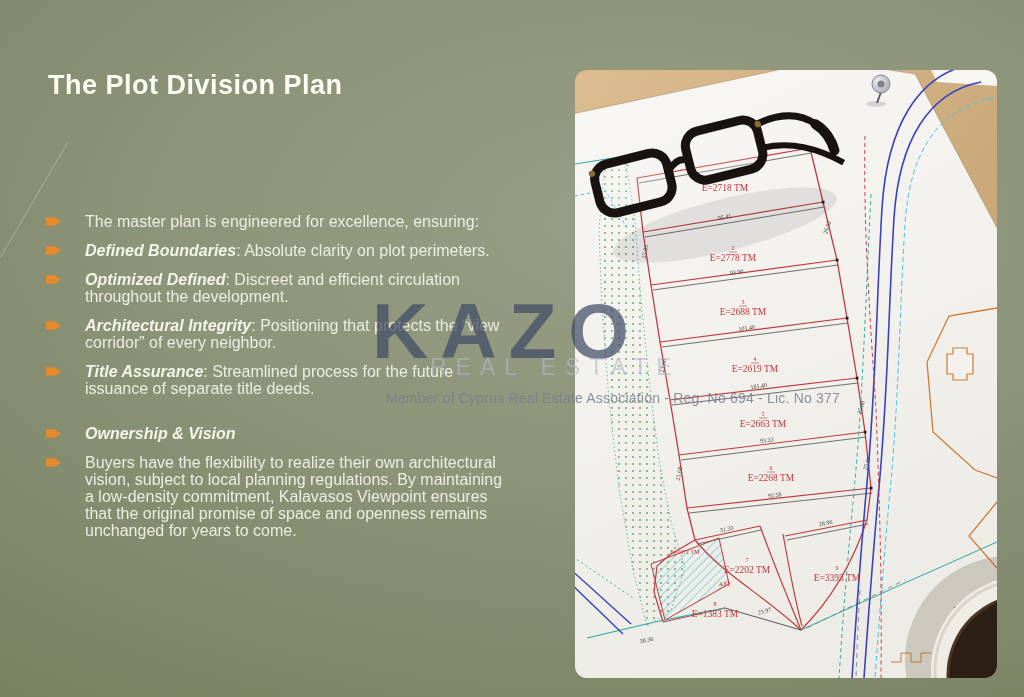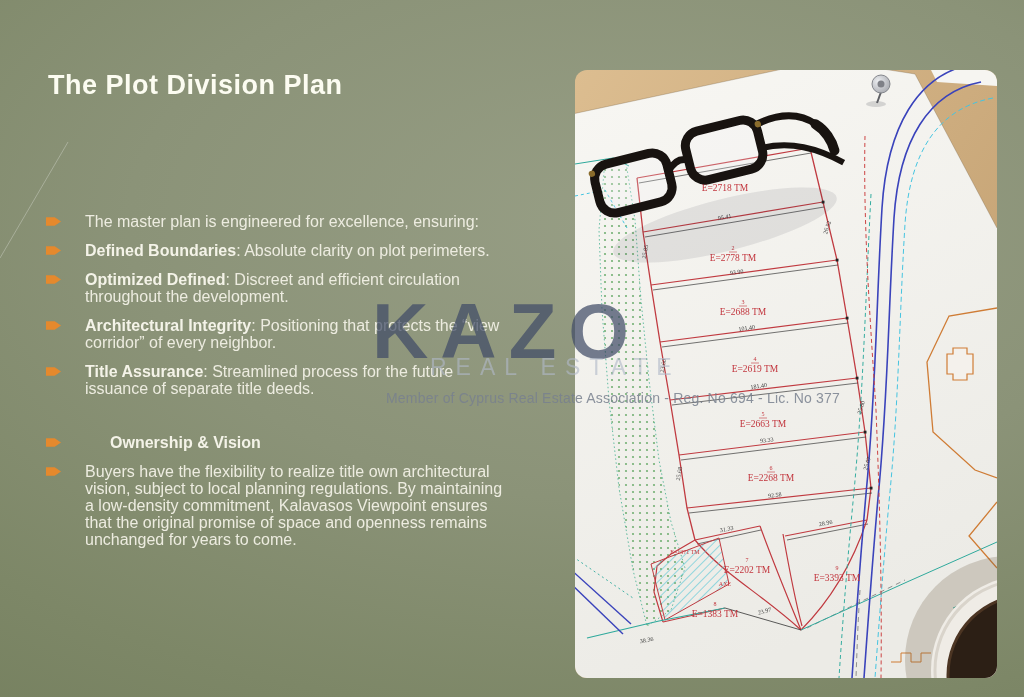--- a/index.html
+++ b/index.html
@@ -11,26 +11,26 @@
   }
   .deco-svg{position:absolute;left:0;top:0;z-index:1;pointer-events:none;}
   .title{
     position:absolute;left:48px;top:70px;z-index:2;margin:0;
     font-size:27px;font-weight:700;letter-spacing:.5px;color:#fcfcf1;
   }
   .bullets{position:absolute;left:46px;top:213px;width:515px;z-index:2;
     list-style:none;margin:0;padding:0;}
   .bullets li{display:flex;margin:0 0 12px 0;color:#edece0;
     font-size:16px;line-height:17px;}
-  .bullets li.section-gap{margin-top:37px;gap:25px;}
+  .bullets li.section-gap{margin-top:28px;}
   .arrow{flex:0 0 15px;width:15px;height:9px;margin:4px 24px 0 0;
     background:#e5892d;
     clip-path:polygon(0 4%,58% 4%,100% 50%,58% 96%,0 96%);}
   .btext{max-width:425px;}
-  .btext b{font-weight:700;color:#f4f3e8;}
+  .btext b{font-weight:700;color:#f4f3e8;font-style:italic;}
   .photo{position:absolute;left:575px;top:70px;width:422px;height:608px;
     z-index:3;overflow:hidden;border-radius:12px;}
   .photo svg{display:block;width:100%;height:100%;}
   .watermark{position:absolute;left:372px;top:292px;z-index:4;pointer-events:none;}
   .wm-brand{font-size:78px;font-weight:700;line-height:1;letter-spacing:12px;
     color:rgba(64,75,102,0.72);}
   .wm-sub{margin:-16px 0 0 58px;font-size:23px;font-weight:400;
     letter-spacing:9px;color:rgba(176,184,200,0.62);}
   .wm-cap{margin:9px 0 0 14px;font-size:14px;letter-spacing:.2px;
     color:rgba(120,128,142,0.85);white-space:nowrap;}
@@ -69,21 +69,21 @@
     <li>
         <span class="arrow"></span>
         <span class="btext"><b>Title Assurance</b><span>: Streamlined process for the future issuance of separate title deeds.</span></span>
       </li>
     <li class="section-gap">
         <span class="arrow"></span>
         <span class="btext"><b>Ownership &amp; Vision</b><span></span></span>
       </li>
     <li>
         <span class="arrow"></span>
-        <span class="btext"><b></b><span>Buyers have the flexibility to realize title own architectural vision, subject to local planning regulations. By maintaining a low-density commitment, Kalavasos Viewpoint ensures that the original promise of space and openness remains unchanged for years to come.</span></span>
+        <span class="btext"><b></b><span>Buyers have the flexibility to realize their own architectural vision, subject to local planning regulations. By maintaining a low-density commitment, Kalavasos Viewpoint ensures that the original promise of space and openness remains unchanged for years to come.</span></span>
       </li>
   </ul>
 
   <div class="photo">
     <svg viewBox="0 0 422 608" preserveAspectRatio="none">
       <defs>
         <linearGradient id="woodg" x1="0" y1="0" x2="1" y2="1">
           <stop offset="0" stop-color="#dcbd90"></stop>
             <stop offset="1" stop-color="#bd9a6b"></stop>
         </linearGradient>

